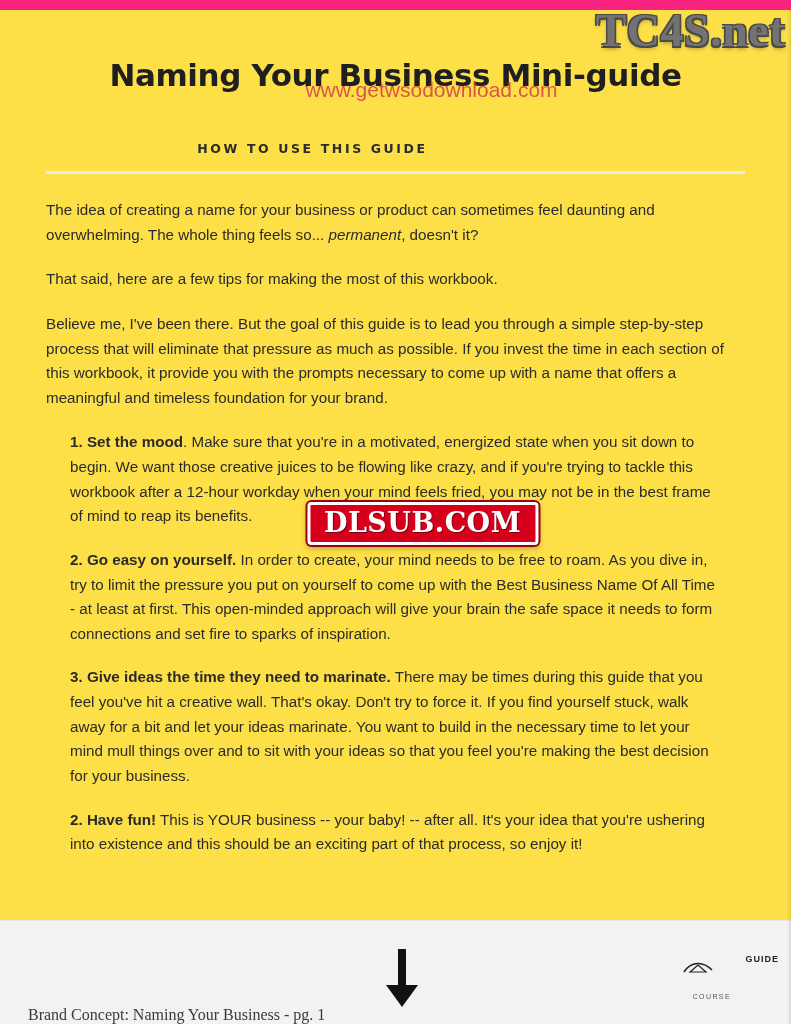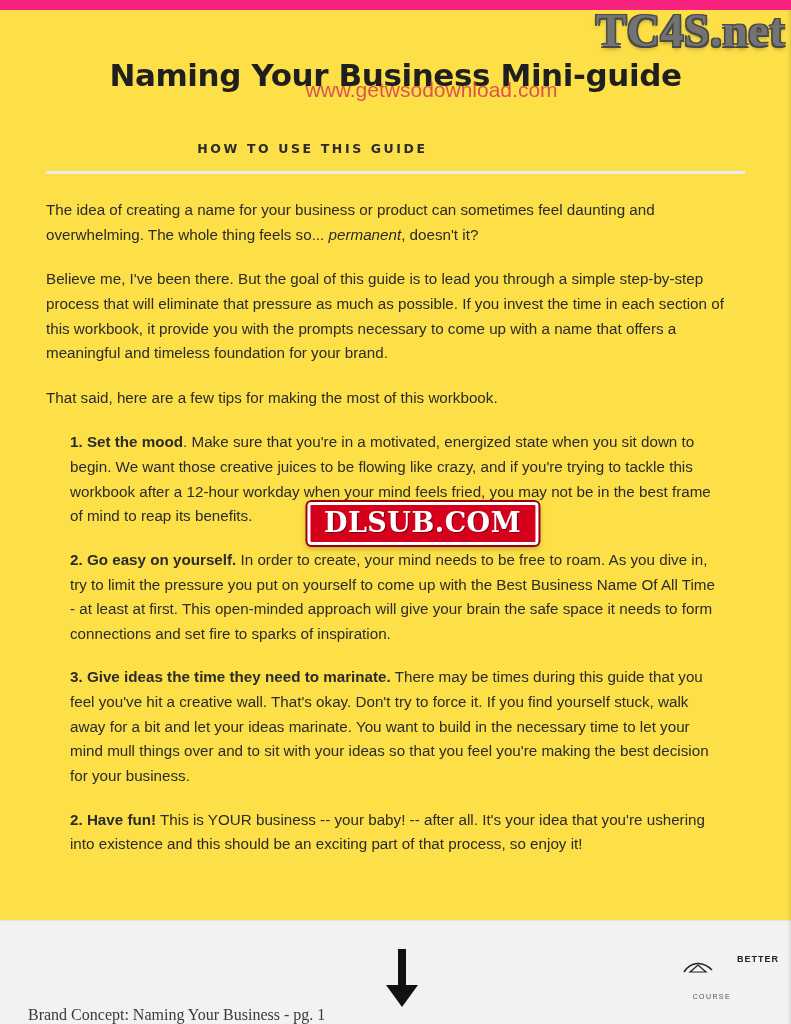--- a/index.html
+++ b/index.html
@@ -249,23 +249,23 @@
 
   <div class="wm-url">www.getwsodownload.com</div>
 
   <div class="section-heading">HOW TO USE THIS GUIDE</div>
   <div class="rule"></div>
 
   <div class="body-copy">
 
     <p><span>The idea of creating a name for your business or product can sometimes feel daunting and overwhelming. The whole thing feels so... </span><span class="em">permanent</span><span>, doesn't it?</span></p>
 
+    <p>That said, here are a few tips for making the most of this workbook.</p>
+
     <p>Believe me, I've been there. But the goal of this guide is to lead you through a simple step-by-step process that will eliminate that pressure as much as possible. If you invest the time in each section of this workbook, it provide you with the prompts necessary to come up with a name that offers a meaningful and timeless foundation for your brand.</p>
-
-    <p>That said, here are a few tips for making the most of this workbook.</p>
 
     <p class="tip"><span class="lead">1. Set the mood</span><span>. Make sure that you're in a motivated, energized state when you sit down to begin. We want those creative juices to be flowing like crazy, and if you're trying to tackle this workbook after a 12-hour workday when your mind feels fried, you may not be in the best frame of mind to reap its benefits.</span></p>
 
     <p class="tip"><span class="lead">2. Go easy on yourself.</span><span> In order to create, your mind needs to be free to roam. As you dive in, try to limit the pressure you put on yourself to come up with the Best Business Name Of All Time - at least at first. This open-minded approach will give your brain the safe space it needs to form connections and set fire to sparks of inspiration.</span></p>
 
     <p class="tip"><span class="lead">3. Give ideas the time they need to marinate.</span><span> There may be times during this guide that you feel you've hit a creative wall. That's okay. Don't try to force it. If you find yourself stuck, walk away for a bit and let your ideas marinate. You want to build in the necessary time to let your mind mull things over and to sit with your ideas so that you feel you're making the best decision for your business.</span></p>
 
     <p class="tip"><span class="lead">2. Have fun!</span><span> This is YOUR business -- your baby! -- after all. It's your idea that you're ushering into existence and this should be an exciting part of that process, so enjoy it!</span></p>
 
   </div>
@@ -273,21 +273,21 @@
   <div class="wm-dlsub">DLSUB.COM</div>
 
   <div class="footer">
     <div class="footer-text">Brand Concept: Naming Your Business - pg. 1</div>
 
     <svg class="down-arrow" viewBox="0 0 40 60">
       <rect x="16" y="0" width="8" height="42" fill="#111111"></rect>
       <polygon points="20,58 4,36 36,36" fill="#111111"></polygon>
     </svg>
 
-    <div class="wm-tx-better">BETTER</div>
+    <div class="wm-tx-better">GUIDE</div>
     <svg class="wm-tx-swoosh" viewBox="0 0 30 16">
       <path d="M1 13 C 8 2, 20 2, 29 11" stroke="#222" stroke-width="1.6" fill="none"></path>
       <path d="M7 13 L 15 6 L 23 13 Z" fill="none" stroke="#222" stroke-width="1.2"></path>
     </svg>
     <div class="wm-tx-course">COURSE</div>
   </div>
 
 </div>
 
 <div class="edge-shadow"></div>

